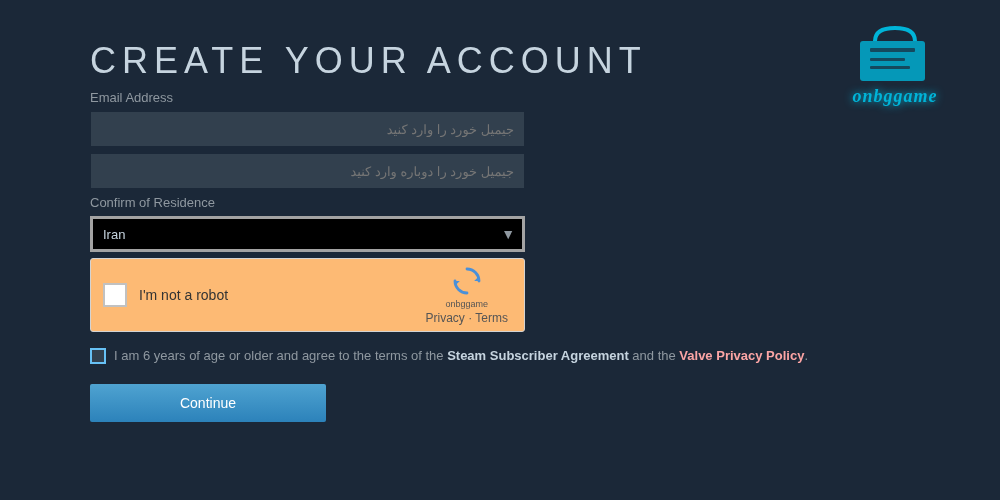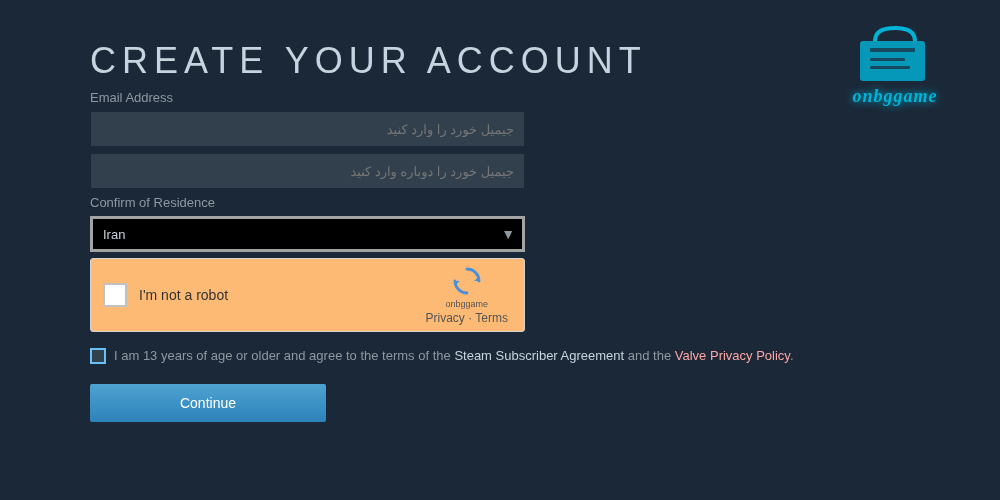--- a/index.html
+++ b/index.html
@@ -193,21 +193,21 @@
 
     .age-agreement-text {
       font-size: 13px;
       color: #8f98a0;
       line-height: 1.5;
       flex: 1;
     }
 
     .age-agreement-text strong {
       color: #c6d4df;
-      font-weight: normal;
+      font-weight: bold;
     }
 
     
     .continue-btn-blue {
       background: linear-gradient(to bottom, #4fa3d1 0%, #2c82ba 100%);
       color: #ffffff;
       border: none;
       padding: 10px 30px;
       font-size: 14px;
       cursor: pointer;
@@ -281,21 +281,21 @@
           <span>Terms</span>
         </span>
       </div>
     </div>
 
   </div>
 
   <div style="margin-top: 14px; display: flex; align-items: flex-start; gap: 8px; width: 850px;">
     <input type="checkbox" class="age-checkbox" style="width: 16px; height: 16px; margin-top: 2px; flex-shrink: 0; cursor: pointer; background-color: rgb(50, 64, 78); border: 2px solid rgb(103, 193, 245); accent-color: rgb(103, 193, 245);">
     <span class="age-agreement-text">
-      <span>I am 13 years of age or older and agree to the terms of the </span><strong style="cursor:pointer;color:#c6d4df;">Steam Subscriber Agreement</strong><span> and the </span><strong style="cursor:pointer;color:#fca5a5;">Valve Privacy Policy</strong><span>.</span>
+      <span>I am 6 years of age or older and agree to the terms of the </span><strong style="cursor:pointer;color:#c6d4df;">Steam Subscriber Agreement</strong><span> and the </span><strong style="cursor:pointer;color:#fca5a5;">Valve Privacy Policy</strong><span>.</span>
     </span>
   </div>
 
   <div style="margin-top: 18px;">
     <button class="continue-btn-blue">Continue</button>
   </div>
 
 </div>
 
 </body></html>

